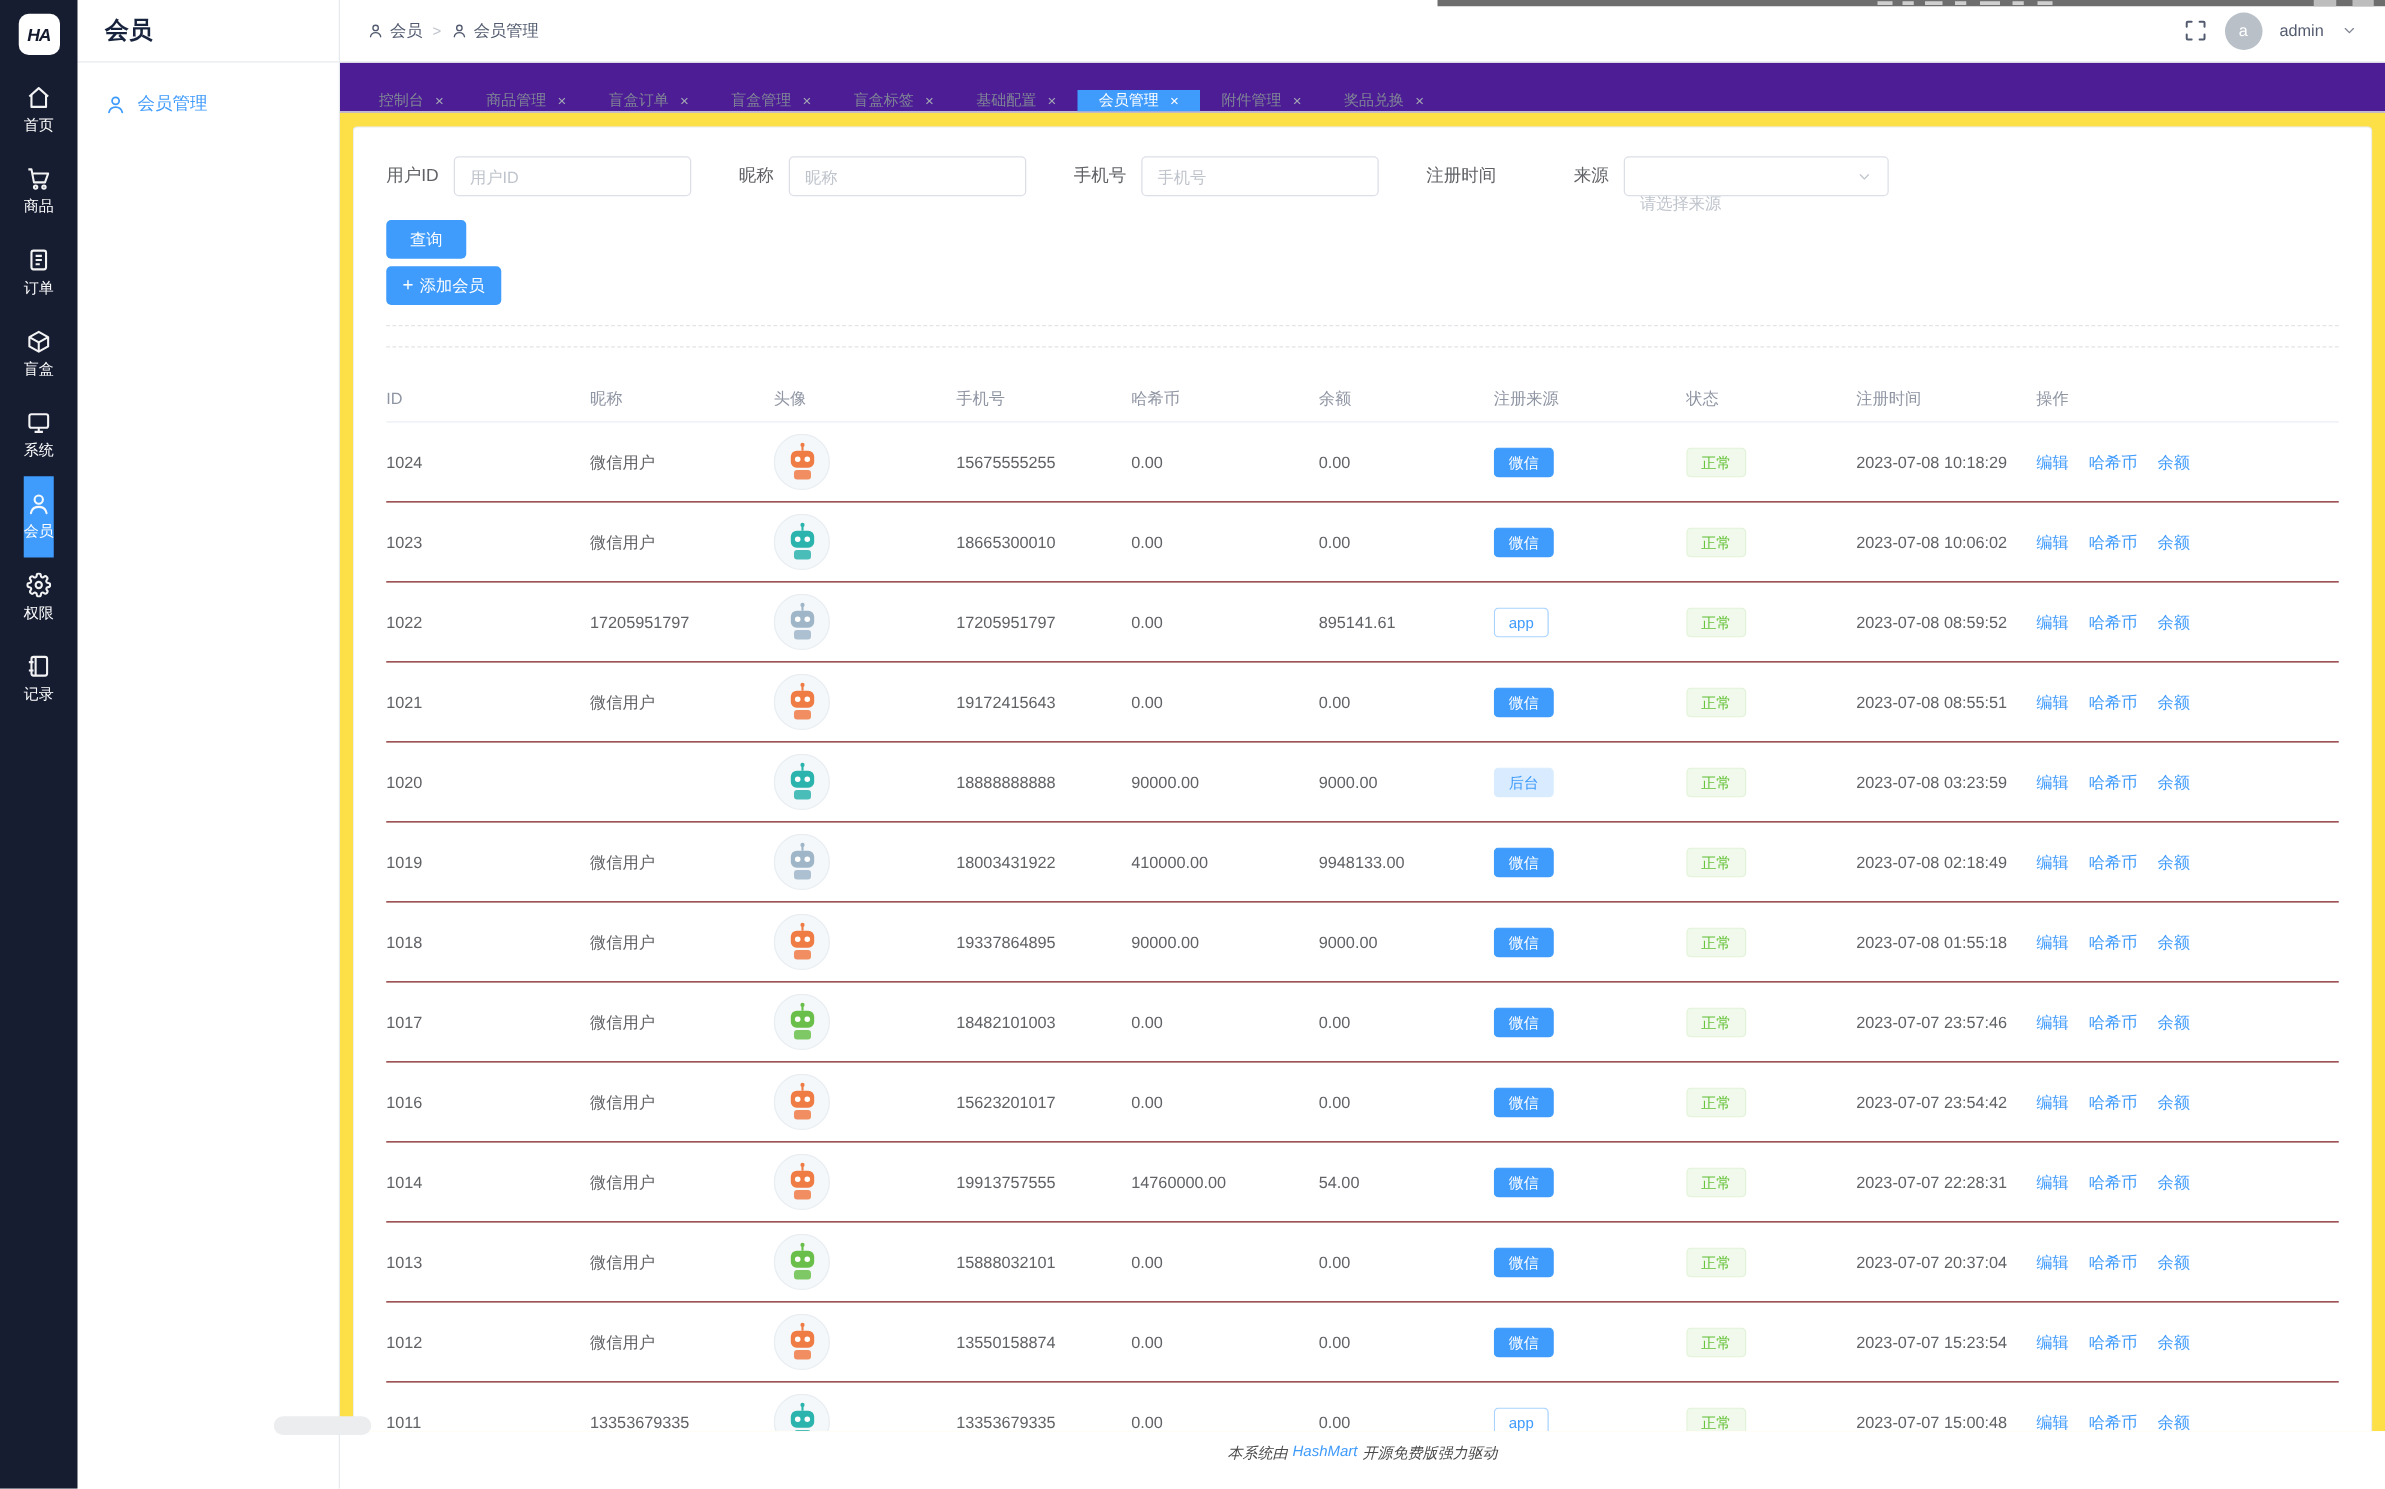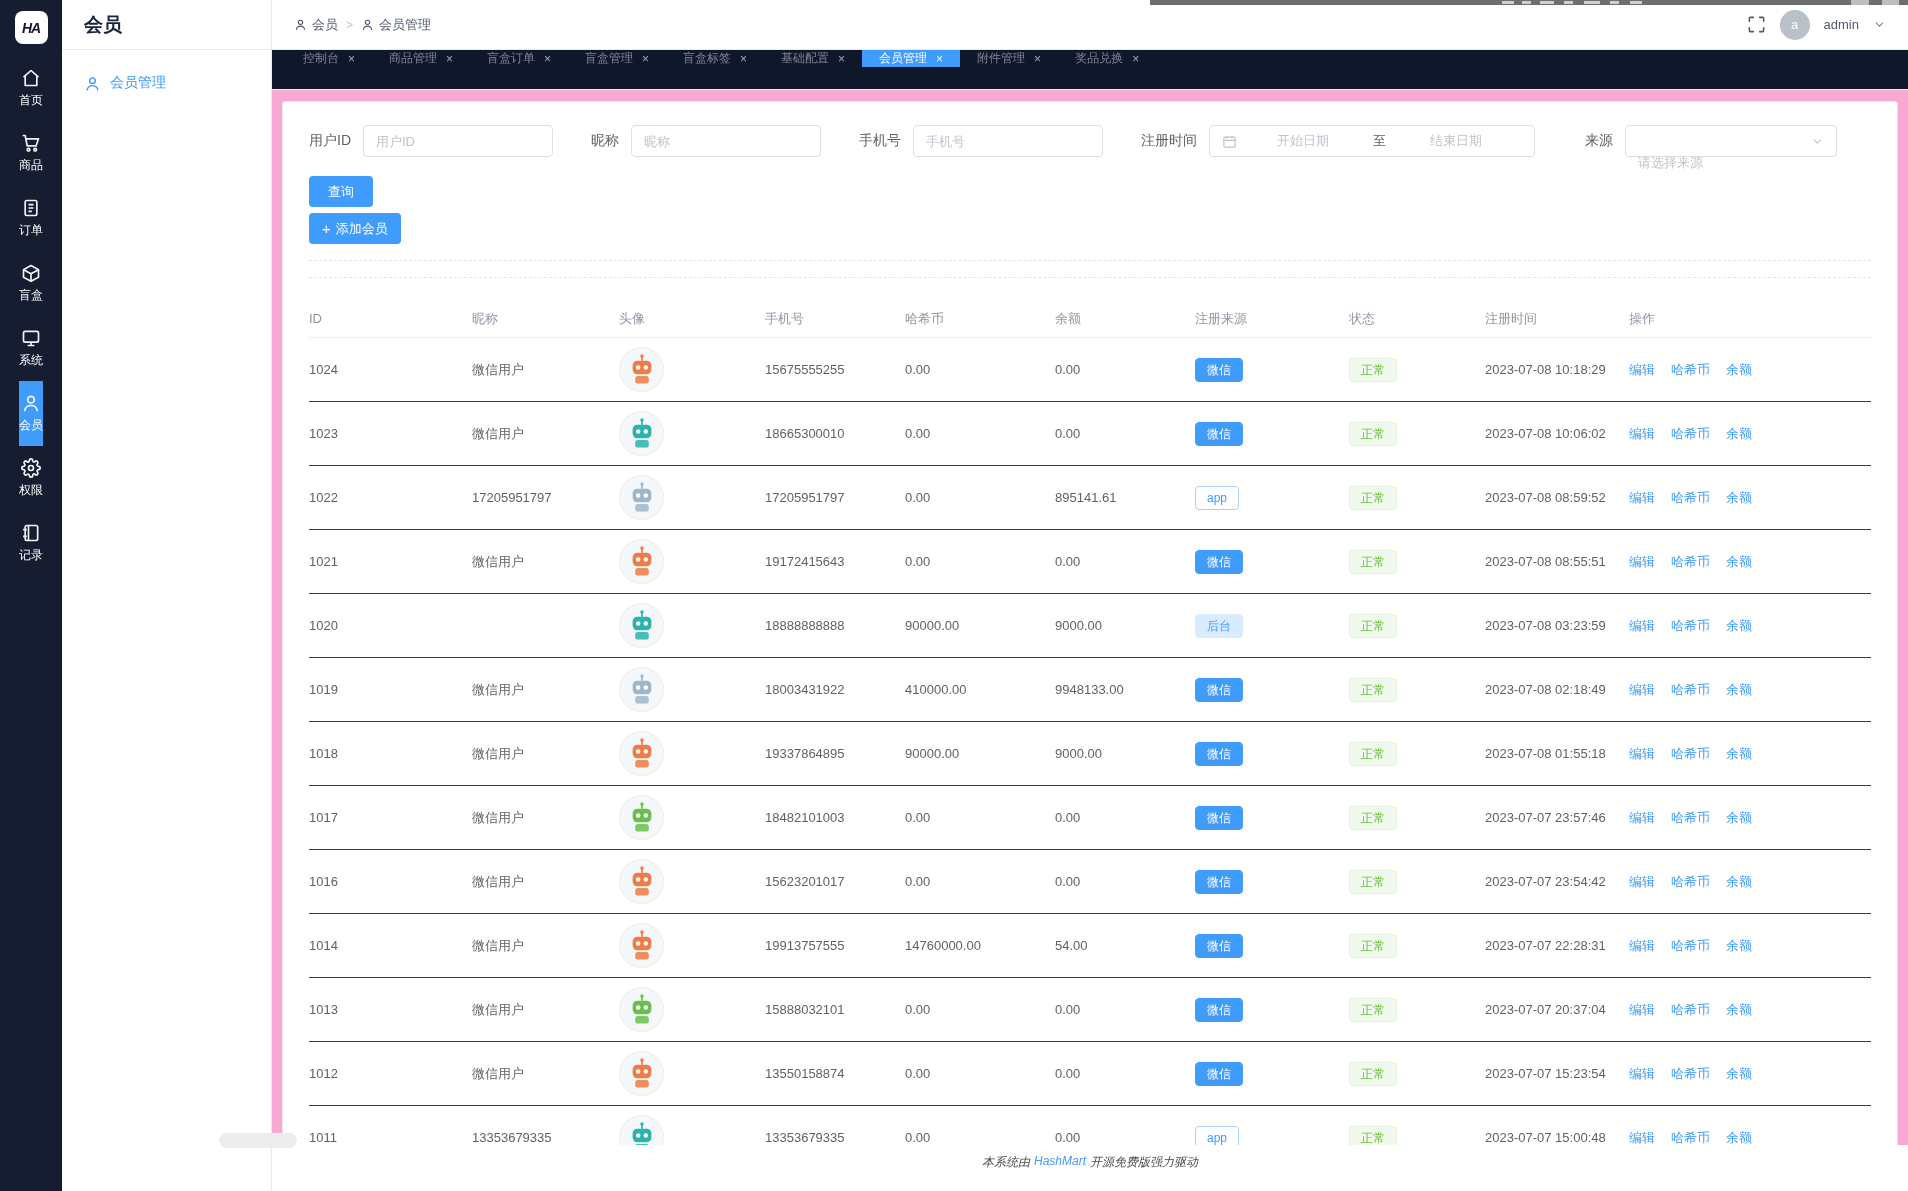--- a/index.html
+++ b/index.html
@@ -43,30 +43,30 @@
   .top-right { margin-left:auto; display:flex; align-items:center; gap:14px; }
   .fs-ic { width:19px; height:19px; color:#515a6e; cursor:pointer; }
   .fs-ic svg { width:19px; height:19px; display:block; }
   .avatar-circle { width:30px; height:30px; border-radius:50%; background:#b9c0c8; color:#fff;
     display:flex; align-items:center; justify-content:center; font-size:13px; }
   .admin-name { font-size:13px; color:#515a6e;text-align:center; }
   .chev { width:13px; height:13px; color:#808695; }
   .chev svg { width:13px; height:13px; display:block; }
 
   
-  .tabsbar { position:absolute; left:272px; right:0; top:50px; height:40px; background:#0f172a;
-    border-bottom:1px solid #e8eaec; display:flex; align-items:flex-start; padding-left:14px; z-index:9; }
+  .tabsbar { position:absolute; left:272px; right:0; top:50px; height:40px; background:#4c1d95;
+    border-bottom:1px solid #e8eaec; display:flex; align-items:flex-end; padding-left:14px; z-index:9; }
   .tab { display:flex; align-items:center; padding:0 17px; font-size:12px; color:#808695;
     cursor:pointer; white-space:nowrap; }
   .tab .tab-x { margin-left:9px; font-size:12px; color:#a5abb5; line-height:1; }
   .tab.active { background:#3f9bfc; color:#fff; }
   .tab.active .tab-x { color:#fff; }
 
   
-  .content { position:absolute; left:272px; right:0; top:90px; bottom:46px; background:#f9a8d4;
+  .content { position:absolute; left:272px; right:0; top:90px; bottom:46px; background:#fde047;
     padding:11px 10px 0 10px; overflow:hidden; }
   .card { background:#fff; border:1px solid #e8eaec; border-bottom:none; border-radius:4px 4px 0 0;
     height:100%; padding:0 26px; overflow:hidden; }
 
   .filter-row { display:flex; align-items:center; margin-top:23px; flex-wrap:nowrap; }
   .f-item { display:flex; align-items:center; margin-right:38px; }
   .f-label { font-size:14px; color:#606266; margin-right:12px; white-space:nowrap; }
   .f-input { width:190px; height:32px; border:1px solid #dcdfe6; border-radius:4px; padding:0 12px;
     font-size:13px; color:#606266; outline:none; font-family:inherit; }
   .f-input::placeholder { color:#bfc4cc; }
@@ -307,31 +307,20 @@
       <div class="f-item">
         <span class="f-label">昵称</span>
         <input class="f-input" placeholder="昵称" style="">
       </div>
       <div class="f-item">
         <span class="f-label">手机号</span>
         <input class="f-input" placeholder="手机号" style="">
       </div>
       <div class="f-item">
         <span class="f-label">注册时间</span>
-        <div class="date-range">
-          <span class="cal-ic">
-            <svg viewBox="0 0 24 24" fill="none" stroke="currentColor" stroke-width="2">
-                <rect x="3" y="5" width="18" height="16" rx="2"></rect>
-                <path d="M8 3v4M16 3v4M3 10h18"></path>
-              </svg>
-          </span>
-          <span class="dr-ph">开始日期</span>
-          <span class="dr-sep">至</span>
-          <span class="dr-ph">结束日期</span>
-        </div>
       </div>
       <div class="f-item src">
         <span class="f-label">来源</span>
         <div class="select-box">
           <span class="select-ph">请选择来源</span>
           <span class="chev">
             <svg viewBox="0 0 24 24" fill="none" stroke="currentColor" stroke-width="2" stroke-linecap="round">
                 <path d="M6 9l6 6 6-6"></path>
               </svg>
           </span>

